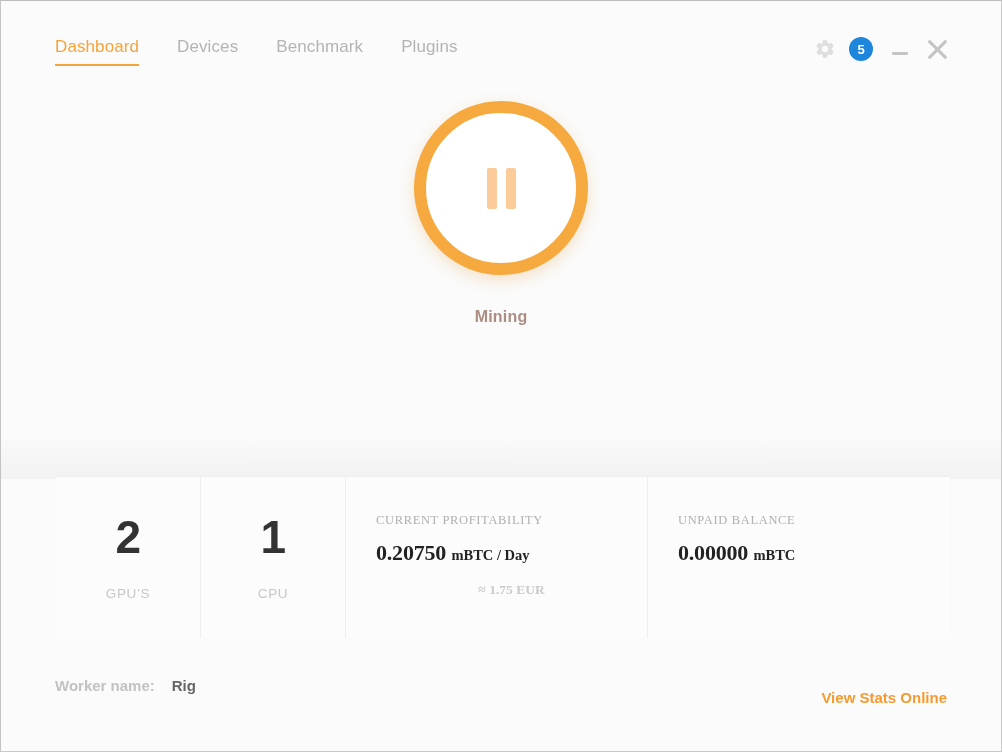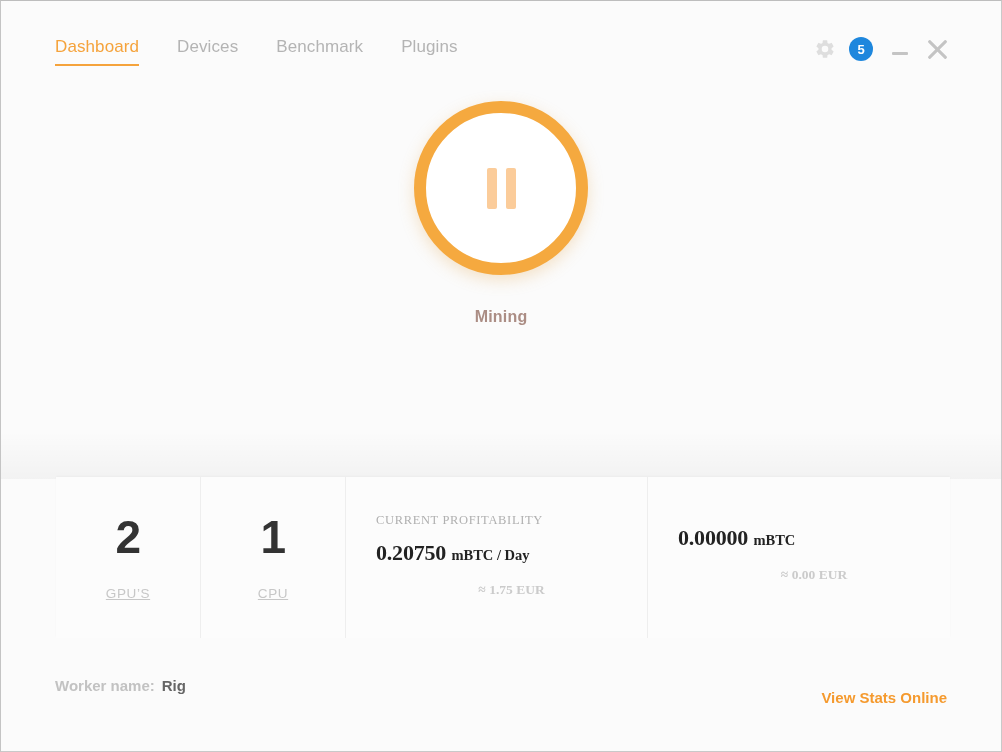--- a/index.html
+++ b/index.html
@@ -221,21 +221,20 @@
     font-weight: bold;
     color: #333333;
     line-height: 1;
     letter-spacing: -.5px;
   }
   .count-label {
     margin-top: 26px;
     font-size: 13.5px;
     color: #c7c7c7;
     letter-spacing: .6px;
-    text-decoration: underline;
   }
 
   .cell-metric {
     width: 302px;
     padding: 36px 0 0 30px;
     font-family: Liberation Serif, serif;
   }
   .metric-title {
     font-size: 12.5px;
     color: #b0b0b0;
@@ -275,21 +274,21 @@
     position: absolute;
     left: 54px;
     top: 16px;
     font-size: 15px;
     color: #c2c2c2;
     font-weight: bold;
   }
   .worker .wname {
     color: #666666;
     font-weight: bold;
-    margin-left: 7px;
+    margin-left: 17px;
   }
   .stats-link {
     position: absolute;
     right: 54px;
     top: 28px;
     font-size: 15px;
     font-weight: bold;
     color: #f59a2e;
     cursor: default;
     white-space: nowrap;
@@ -367,25 +366,25 @@
     <div class="stat-cell cell-metric">
       <div class="metric-title">CURRENT PROFITABILITY</div>
       <div class="metric-value">
         <span>0.20750</span>
         <span class="unit">mBTC / Day</span>
       </div>
       <div class="metric-sub">≈ 1.75 EUR</div>
     </div>
 
     <div class="stat-cell cell-metric">
+      <div class="metric-title">UNPAID BALANCE</div>
       <div class="metric-value">
         <span>0.00000</span>
         <span class="unit">mBTC</span>
       </div>
-      <div class="metric-sub">≈ 0.00 EUR</div>
     </div>
 
   </div>
 
   <div class="footer">
     <div class="worker">
       <span>Worker name:</span><span class="wname">Rig</span>
     </div>
     <div class="stats-link">View Stats Online</div>
   </div>

